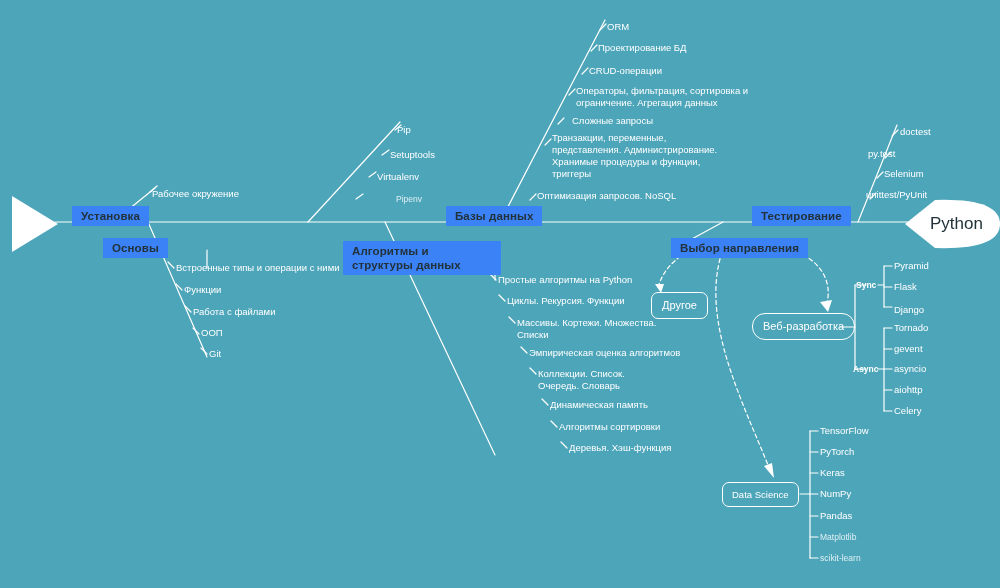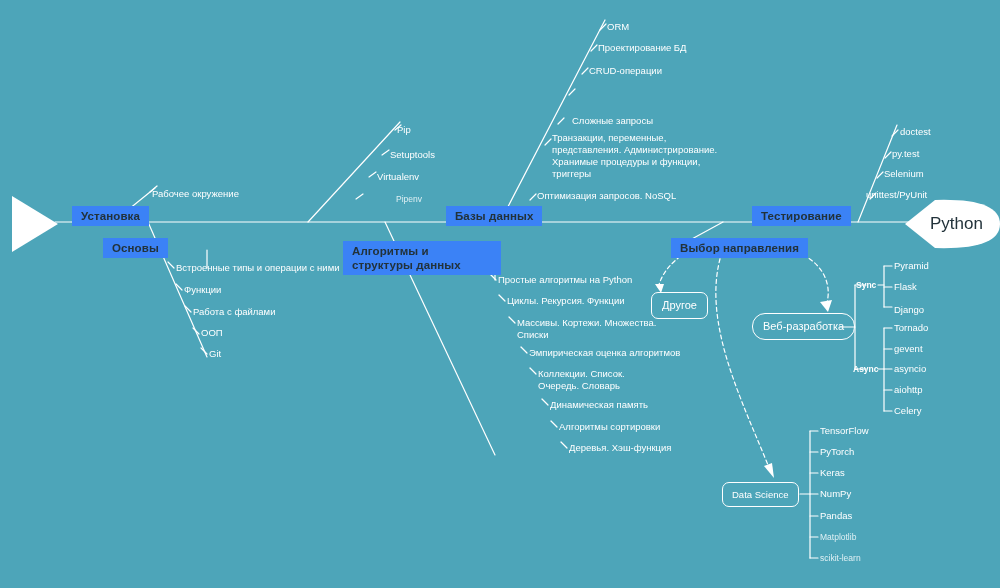--- a/index.html
+++ b/index.html
@@ -186,26 +186,27 @@
   <div class="leaf" style="left:152px;top:188px;">Рабочее окружение</div>
 
   <div class="leaf" style="left:397px;top:124px;">Pip</div>
   <div class="leaf" style="left:390px;top:149px;">Setuptools</div>
   <div class="leaf" style="left:377px;top:171px;">Virtualenv</div>
   <div class="leaf dim" style="left:364px;top:193px;font-size:8.5px;margin-left:32px;">Pipenv</div>
 
   <div class="leaf" style="left:607px;top:21px;">ORM</div>
   <div class="leaf" style="left:598px;top:42px;">Проектирование БД</div>
   <div class="leaf" style="left:589px;top:65px;">CRUD-операции</div>
+  <div class="leaf wrap" style="left:576px;top:85px;width:190px;">Операторы, фильтрация, сортировка и ограничение. Агрегация данных</div>
   <div class="leaf" style="left:572px;top:115px;">Сложные запросы</div>
   <div class="leaf wrap" style="left:552px;top:132px;width:175px;">Транзакции, переменные, представления. Администрирование. Хранимые процедуры и функции, триггеры</div>
   <div class="leaf" style="left:537px;top:190px;">Оптимизация запросов. NoSQL</div>
 
   <div class="leaf" style="left:900px;top:126px;">doctest</div>
-  <div class="leaf" style="left:892px;top:148px;">py.test</div>
+  <div class="leaf" style="left:868px;top:148px;">py.test</div>
   <div class="leaf" style="left:884px;top:168px;">Selenium</div>
   <div class="leaf" style="left:866px;top:189px;">unittest/PyUnit</div>
 
   <div class="leaf" style="left:176px;top:262px;">Встроенные типы и операции с ними</div>
   <div class="leaf" style="left:184px;top:284px;">Функции</div>
   <div class="leaf" style="left:193px;top:306px;">Работа с файлами</div>
   <div class="leaf" style="left:201px;top:327px;">ООП</div>
   <div class="leaf" style="left:209px;top:348px;">Git</div>
 
   <div class="leaf" style="left:498px;top:274px;">Простые алгоритмы на Python</div>

